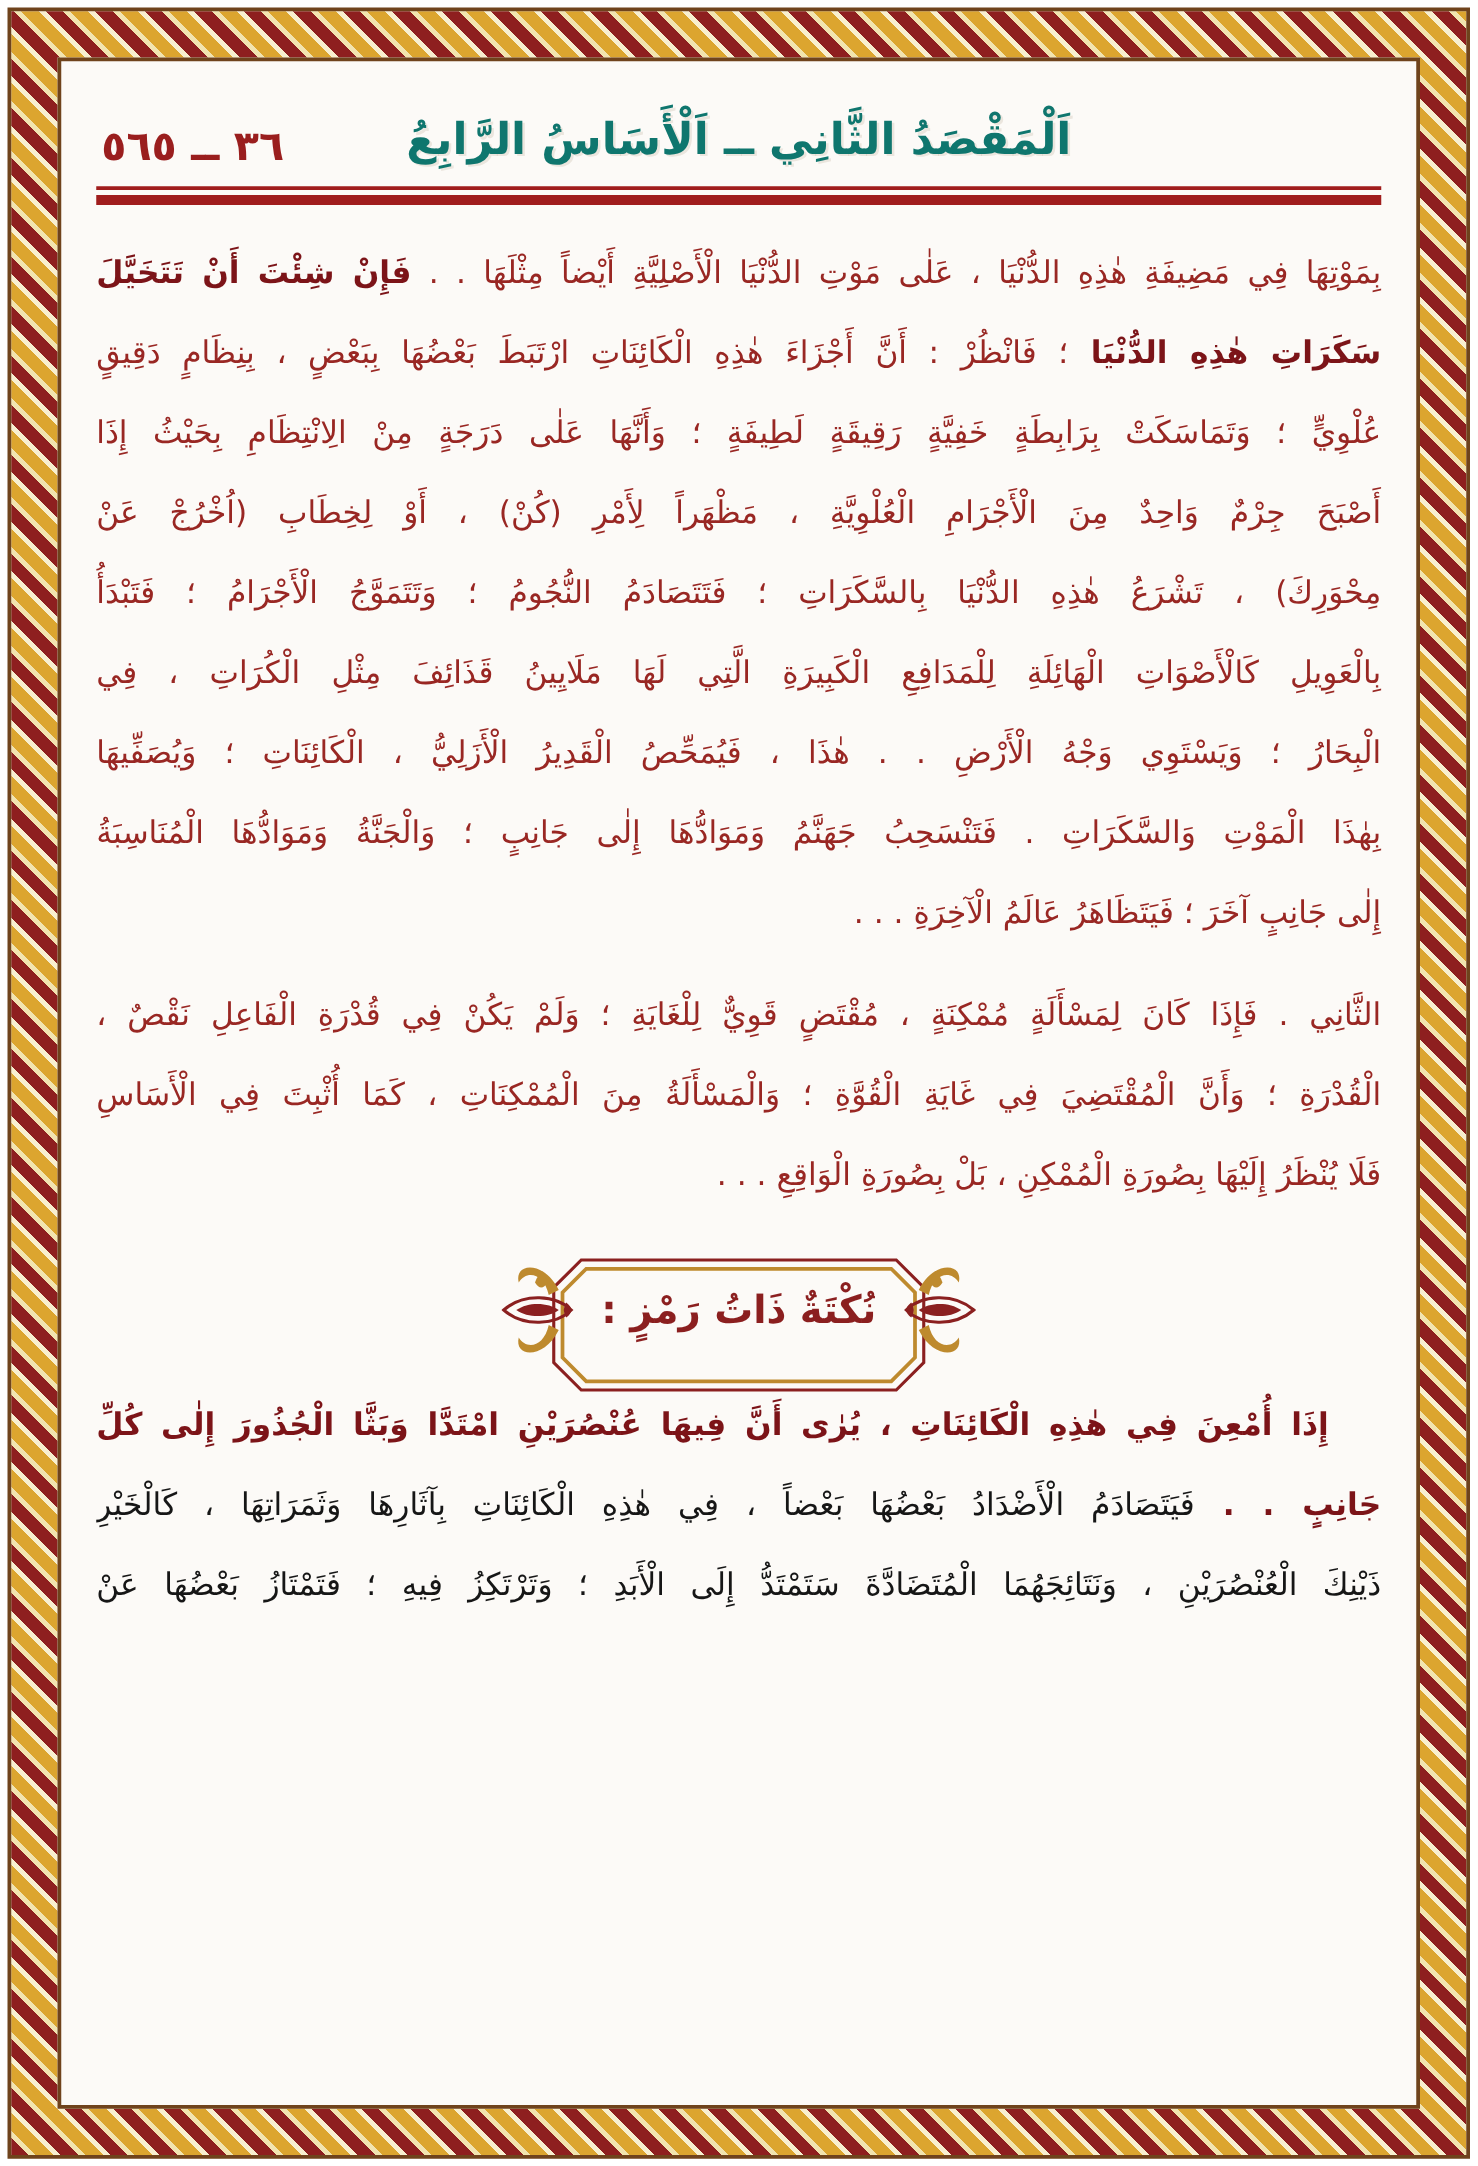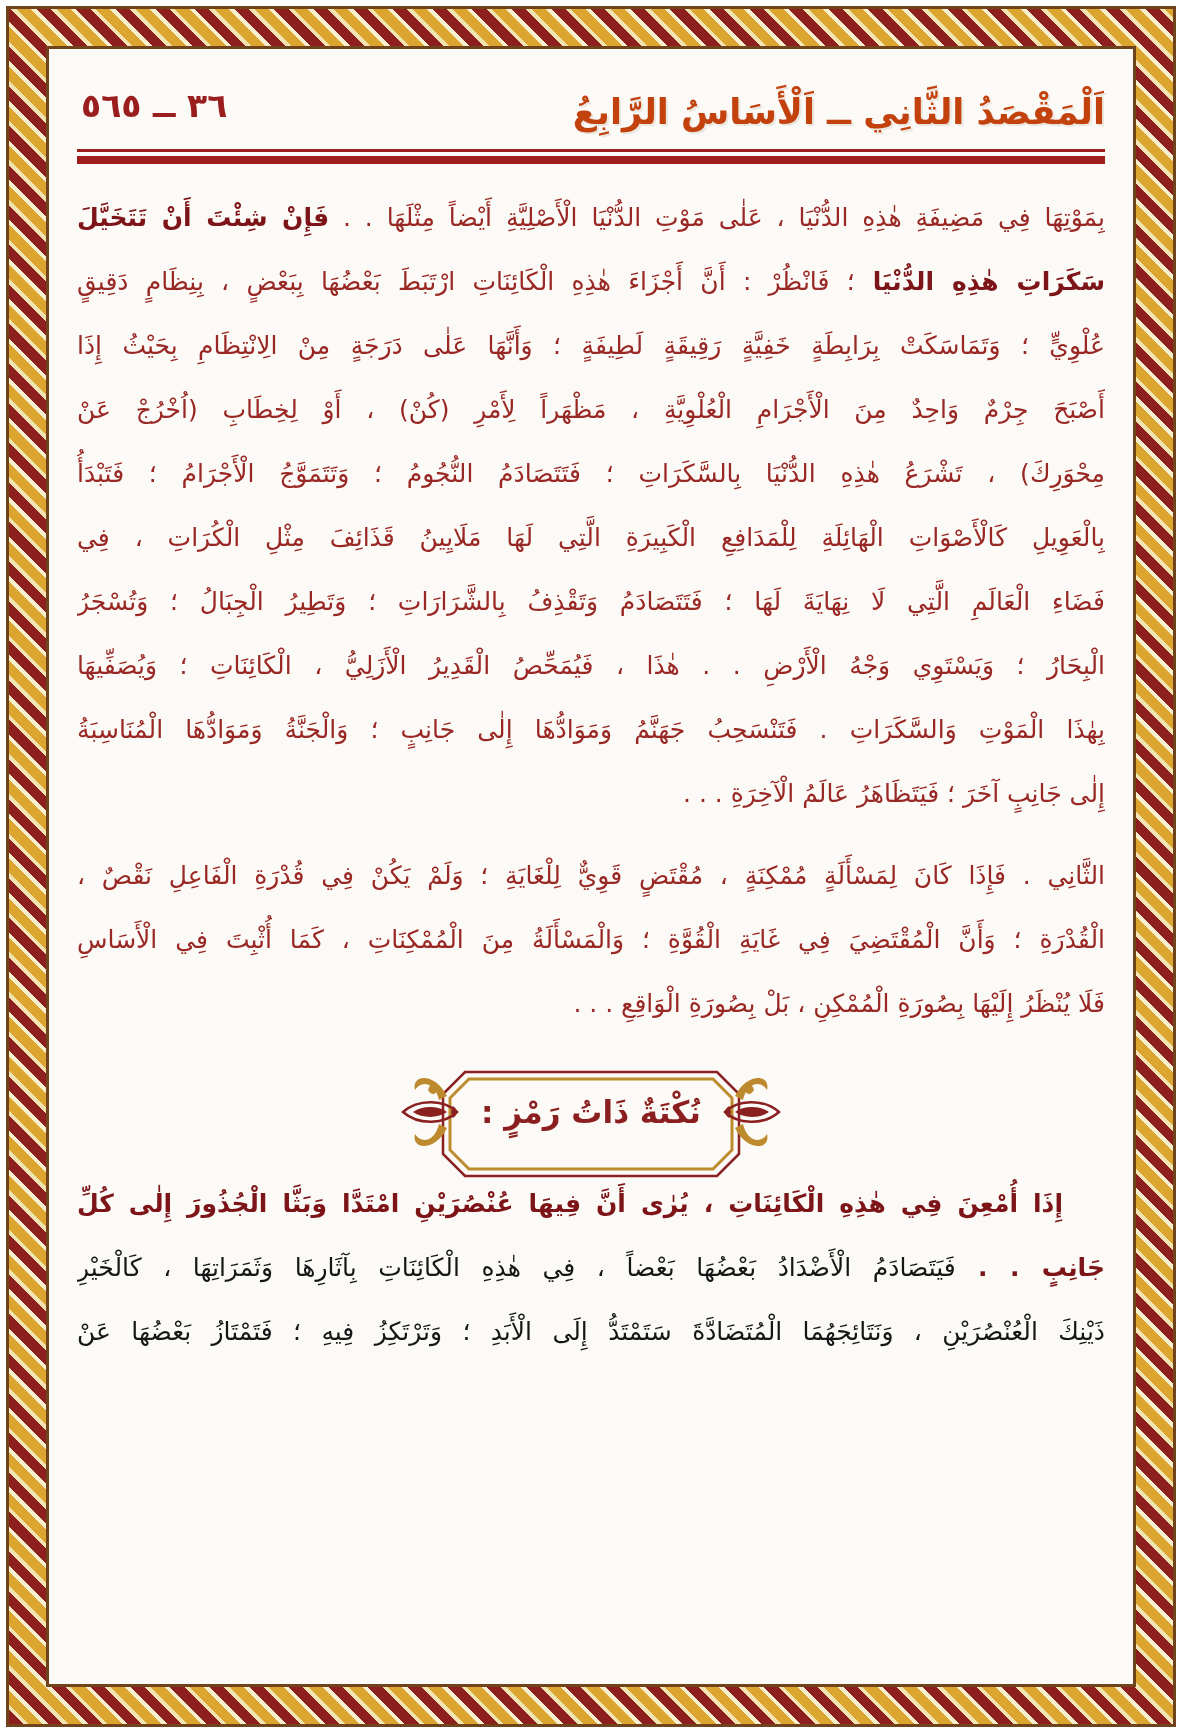--- a/index.html
+++ b/index.html
@@ -17,25 +17,25 @@
       #dca52f 14px 24px,
       #f8efcf 24px 28px);
   }
   .content{
     position:absolute;inset:46px;background:#fcfaf7;border:3px solid #6f431c;
     padding:0 28px;box-sizing:border-box;overflow:hidden;direction:rtl;
   }
   
   .header{position:relative;margin-top:32px;height:62px;}
   .page-num{
-    position:absolute;left:4px;top:5px;
+    position:absolute;left:4px;top:16px;
     color:#9a1e1e;font-size:33px;font-weight:700;letter-spacing:2px;direction:rtl;
   }
   .title{
-    color:#c2410c;font-size:35px;font-weight:700;line-height:62px;
+    text-align:center;color:#0f766e;font-size:35px;font-weight:700;line-height:62px;
     text-shadow:2px 2px 0 rgba(160,140,110,0.18);
   }
   .rule-thin{height:3px;background:#a01d1d;margin-top:6px;}
   .rule-thick{height:8px;background:#a01d1d;margin-top:4px;}
   
   .para{margin-top:18px;}
   .para.first{margin-top:22px;}
   .line{
     font-size:25px;line-height:64px;white-space:nowrap;overflow:hidden;
     text-align:justify;text-align-last:justify;direction:rtl;
@@ -70,21 +70,20 @@
     <div class="rule-thin"></div>
     <div class="rule-thick"></div>
 
     <div class="para first">
         <div class="line"><span class="seg-r">بِمَوْتِهَا فِي مَضِيفَةِ هٰذِهِ الدُّنْيَا ، عَلٰى مَوْتِ الدُّنْيَا الْأَصْلِيَّةِ أَيْضاً مِثْلَهَا . . </span><span class="seg-rb">فَإِنْ شِئْتَ أَنْ تَتَخَيَّلَ</span></div>
         <div class="line"><span class="seg-rb">سَكَرَاتِ هٰذِهِ الدُّنْيَا </span><span class="seg-r">؛ فَانْظُرْ : أَنَّ أَجْزَاءَ هٰذِهِ الْكَائِنَاتِ ارْتَبَطَ بَعْضُهَا بِبَعْضٍ ، بِنِظَامٍ دَقِيقٍ</span></div>
         <div class="line"><span class="seg-r">عُلْوِيٍّ ؛ وَتَمَاسَكَتْ بِرَابِطَةٍ خَفِيَّةٍ رَقِيقَةٍ لَطِيفَةٍ ؛ وَأَنَّهَا عَلٰى دَرَجَةٍ مِنْ الِانْتِظَامِ بِحَيْثُ إِذَا</span></div>
         <div class="line"><span class="seg-r">أَصْبَحَ جِرْمٌ وَاحِدٌ مِنَ الْأَجْرَامِ الْعُلْوِيَّةِ ، مَظْهَراً لِأَمْرِ (كُنْ) ، أَوْ لِخِطَابِ (اُخْرُجْ عَنْ</span></div>
         <div class="line"><span class="seg-r">مِحْوَرِكَ) ، تَشْرَعُ هٰذِهِ الدُّنْيَا بِالسَّكَرَاتِ ؛ فَتَتَصَادَمُ النُّجُومُ ؛ وَتَتَمَوَّجُ الْأَجْرَامُ ؛ فَتَبْدَأُ</span></div>
         <div class="line"><span class="seg-r">بِالْعَوِيلِ كَالْأَصْوَاتِ الْهَائِلَةِ لِلْمَدَافِعِ الْكَبِيرَةِ الَّتِي لَهَا مَلَايِينُ قَذَائِفَ مِثْلِ الْكُرَاتِ ، فِي</span></div>
-        <div class="line"><span class="seg-r">فَضَاءِ الْعَالَمِ الَّتِي لَا نِهَايَةَ لَهَا ؛ فَتَتَصَادَمُ وَتَقْذِفُ بِالشَّرَارَاتِ ؛ وَتَطِيرُ الْجِبَالُ ؛ وَتُسْجَرُ</span></div>
         <div class="line"><span class="seg-r">الْبِحَارُ ؛ وَيَسْتَوِي وَجْهُ الْأَرْضِ . . هٰذَا ، فَيُمَحِّصُ الْقَدِيرُ الْأَزَلِيُّ ، الْكَائِنَاتِ ؛ وَيُصَفِّيهَا</span></div>
         <div class="line"><span class="seg-r">بِهٰذَا الْمَوْتِ وَالسَّكَرَاتِ . فَتَنْسَحِبُ جَهَنَّمُ وَمَوَادُّهَا إِلٰى جَانِبٍ ؛ وَالْجَنَّةُ وَمَوَادُّهَا الْمُنَاسِبَةُ</span></div>
         <div class="line line-end"><span class="seg-r">إِلٰى جَانِبٍ آخَرَ ؛ فَيَتَظَاهَرُ عَالَمُ الْآخِرَةِ . . .</span></div>
       </div>
     <div class="para">
         <div class="line"><span class="seg-r">الثَّانِي . فَإِذَا كَانَ لِمَسْأَلَةٍ مُمْكِنَةٍ ، مُقْتَضٍ قَوِيٌّ لِلْغَايَةِ ؛ وَلَمْ يَكُنْ فِي قُدْرَةِ الْفَاعِلِ نَقْصٌ ،</span></div>
         <div class="line"><span class="seg-r">الْقُدْرَةِ ؛ وَأَنَّ الْمُقْتَضِيَ فِي غَايَةِ الْقُوَّةِ ؛ وَالْمَسْأَلَةُ مِنَ الْمُمْكِنَاتِ ، كَمَا أُثْبِتَ فِي الْأَسَاسِ</span></div>
         <div class="line line-end"><span class="seg-r">فَلَا يُنْظَرُ إِلَيْهَا بِصُورَةِ الْمُمْكِنِ ، بَلْ بِصُورَةِ الْوَاقِعِ . . .</span></div>
       </div>
 

